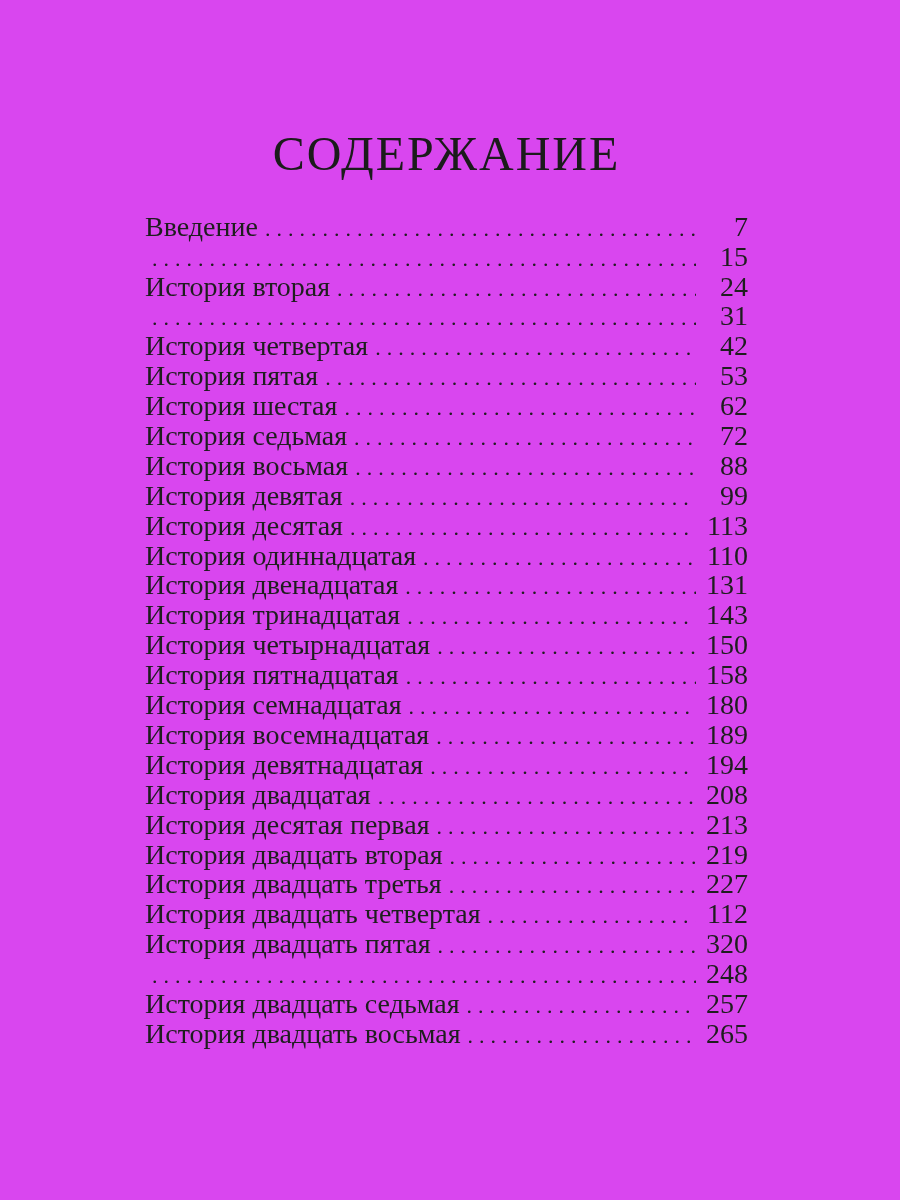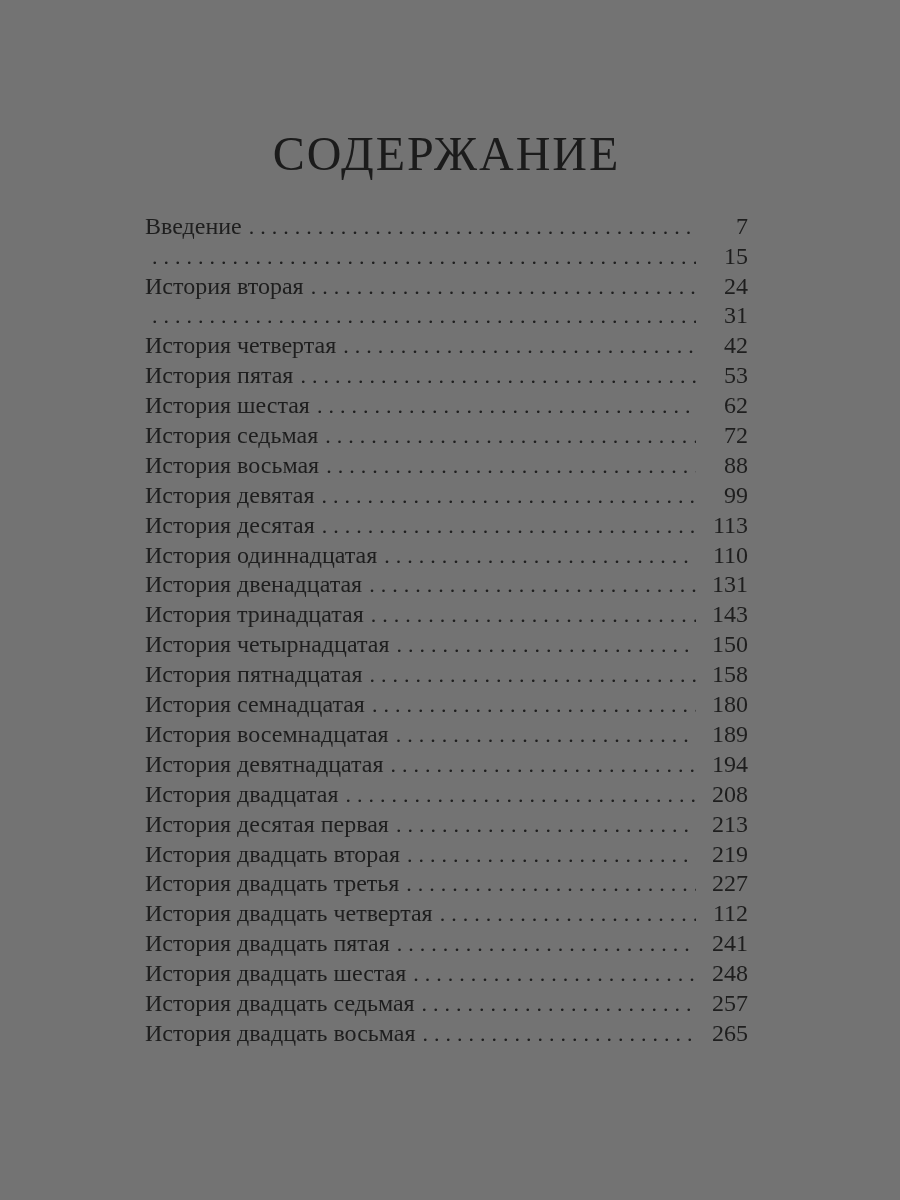--- a/index.html
+++ b/index.html
@@ -13,40 +13,40 @@
     font-family: "Liberation Serif", "DejaVu Serif", serif;
     color: #1e1e1e;
     overflow: hidden;
   }
   .page {
     position: relative;
     width: 900px;
     height: 1200px;
     box-sizing: border-box;
     padding: 128px 152px 0 145px;
-    background: #737373;
+    background: #d946ef;
   }
   .toc-title {
     margin: 0;
     text-align: center;
     font-size: 48px;
     font-weight: 400;
     letter-spacing: 2px;
     line-height: 1.1;
     color: #1b1b1b;
   }
   .toc-list {
     margin-top: 31px;
   }
   .toc-row {
     display: flex;
     align-items: baseline;
     height: 29.9px;
     line-height: 29.9px;
-    font-size: 24px;
+    font-size: 28px;
   }
   .toc-label {
     white-space: nowrap;
     flex: 0 0 auto;
   }
   .toc-dots {
     flex: 1 1 auto;
     min-width: 0;
     overflow: hidden;
     white-space: nowrap;
@@ -211,25 +211,24 @@
 
   <div class="toc-row">
     <span class="toc-label">История двадцать четвертая</span>
     <span class="toc-dots"></span>
     <span class="toc-page">112</span>
   </div>
 
   <div class="toc-row">
     <span class="toc-label">История двадцать пятая</span>
     <span class="toc-dots"></span>
-    <span class="toc-page">241</span>
-  </div>
-
-  <div class="toc-row">
-    <span class="toc-label">История двадцать шестая</span>
+    <span class="toc-page">320</span>
+  </div>
+
+  <div class="toc-row">
     <span class="toc-dots"></span>
     <span class="toc-page">248</span>
   </div>
 
   <div class="toc-row">
     <span class="toc-label">История двадцать седьмая</span>
     <span class="toc-dots"></span>
     <span class="toc-page">257</span>
   </div>
 

